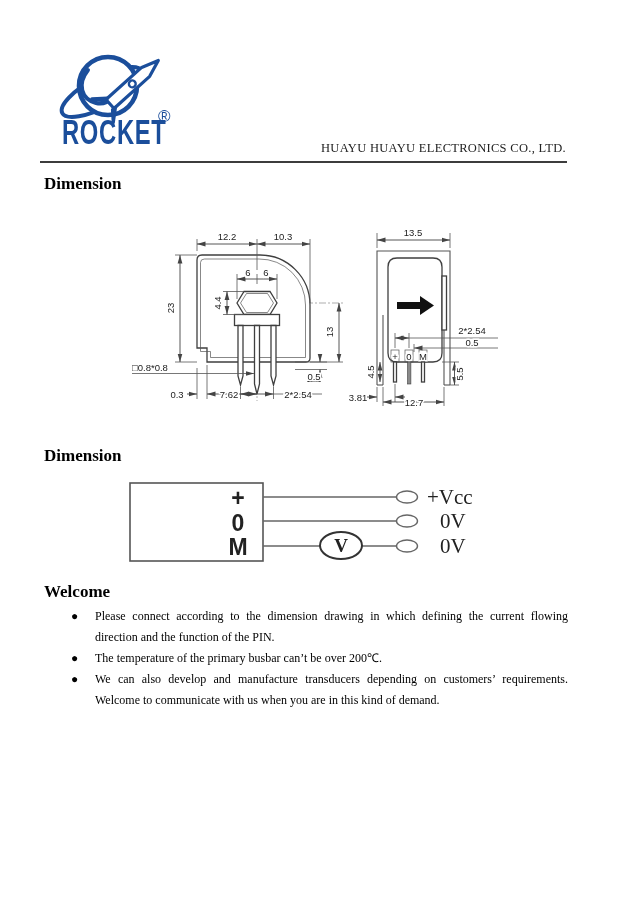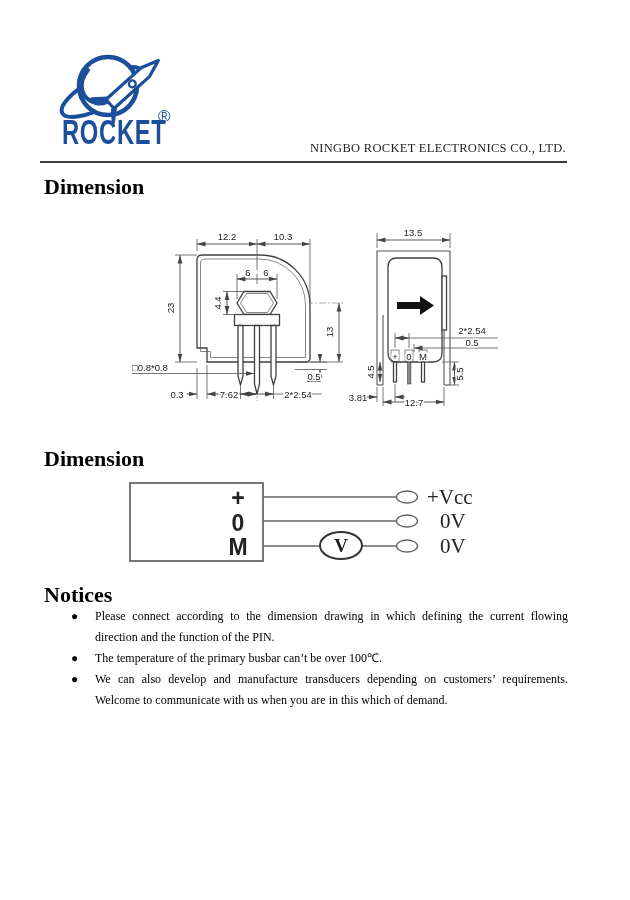--- a/index.html
+++ b/index.html
@@ -5,21 +5,21 @@
   * { margin:0; padding:0; box-sizing:border-box; }
   html,body { width:630px; height:900px; background:#ffffff; overflow:hidden; }
   body { position:relative; font-family:"Liberation Serif", serif; color:#111; }
 
   
   .logo-svg { position:absolute; left:52px; top:44px; width:125px; height:106px; }
   .company { position:absolute; right:64px; top:141px; font-size:12.5px; letter-spacing:.3px; color:#222; }
   .header-rule { position:absolute; left:40px; top:161px; width:527px; height:2px; background:#3c3c3c; }
 
   
-  h2.sec { position:absolute; font-size:22px; font-weight:bold; color:#000; font-family:"Liberation Serif", serif; }
+  h2.sec { position:absolute; font-size:17px; font-weight:bold; color:#000; font-family:"Liberation Serif", serif; }
   #dim-title { left:44px; top:174px; }
   #conn-title { left:44px; top:446px; }
   #not-title { left:44px; top:582px; }
 
   
   .dim-svg  { position:absolute; left:130px; top:218px; width:400px; height:196px; }
   .conn-svg { position:absolute; left:125px; top:477px; width:385px; height:92px; }
 
   svg text { font-family:"Liberation Sans", sans-serif; fill:#222; }
   .dtxt { font-size:9.5px; }
@@ -54,21 +54,21 @@
   <g transform="translate(58,60) rotate(-42)" fill="#fff" stroke="#1b4e9b" stroke-width="3.2" stroke-linejoin="round">
     <path d="M 0,-6 L 48,-6 L 65,0 L 48,6 L 0,6 Z"></path>
     <path d="M 2,-6 L -10,-16 L -2,-6 Z"></path>
     <path d="M 2,6 L -10,16 L -2,6 Z"></path>
     <circle cx="30" cy="0" r="3.4" stroke-width="2.4"></circle>
   </g>
   <text transform="translate(10,100) scale(0.68,1)" font-size="35" font-weight="bold" style="fill:#1b4e9b; letter-spacing:1px;">ROCKET</text>
   <text x="106" y="78" font-size="17" style="fill:#1b4e9b;">®</text>
 </svg>
 
-<div class="company">NINGBO ROCKET ELECTRONICS CO., LTD.</div>
+<div class="company">HUAYU HUAYU ELECTRONICS CO., LTD.</div>
 <div class="header-rule"></div>
 
 <h2 class="sec" id="dim-title">Dimension</h2>
 
 <svg class="dim-svg" viewBox="0 0 400 196">
   <defs>
     <marker id="ar" markerUnits="userSpaceOnUse" markerWidth="9" markerHeight="6" refX="8.5" refY="3" orient="auto-start-reverse">
       <path d="M0,0.6 L8.5,3 L0,5.4 Z" fill="#444"></path>
     </marker>
   </defs>
@@ -223,28 +223,28 @@
     <ellipse cx="282" cy="20" rx="10.5" ry="6"></ellipse>
     <ellipse cx="282" cy="44" rx="10.5" ry="6"></ellipse>
     <ellipse cx="282" cy="69" rx="10.5" ry="6"></ellipse>
   </g>
 
   <text class="termlab" x="302" y="27">+Vcc</text>
   <text class="termlab" x="315" y="51">0V</text>
   <text class="termlab" x="315" y="76">0V</text>
 </svg>
 
-<h2 class="sec" id="not-title">Notices</h2>
+<h2 class="sec" id="not-title">Welcome</h2>
 
 <ul class="notices">
   <li>
     <span class="bullet">●</span>
     <p>Please connect according to the dimension drawing in which defining the current flowing direction and the function of the PIN.</p>
   </li>
   <li>
     <span class="bullet">●</span>
-    <p>The temperature of the primary busbar can’t be over 100℃.</p>
+    <p>The temperature of the primary busbar can’t be over 200℃.</p>
   </li>
   <li>
     <span class="bullet">●</span>
-    <p>We can also develop and manufacture transducers depending on customers’ requirements. Welcome to communicate with us when you are in this which of demand.</p>
+    <p>We can also develop and manufacture transducers depending on customers’ requirements. Welcome to communicate with us when you are in this kind of demand.</p>
   </li>
 </ul>
 
 </body></html>

